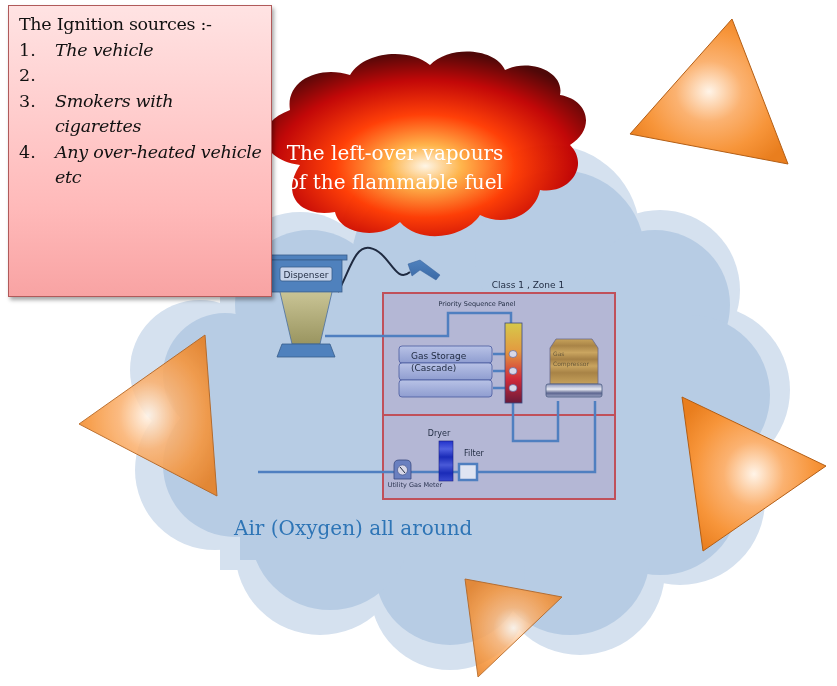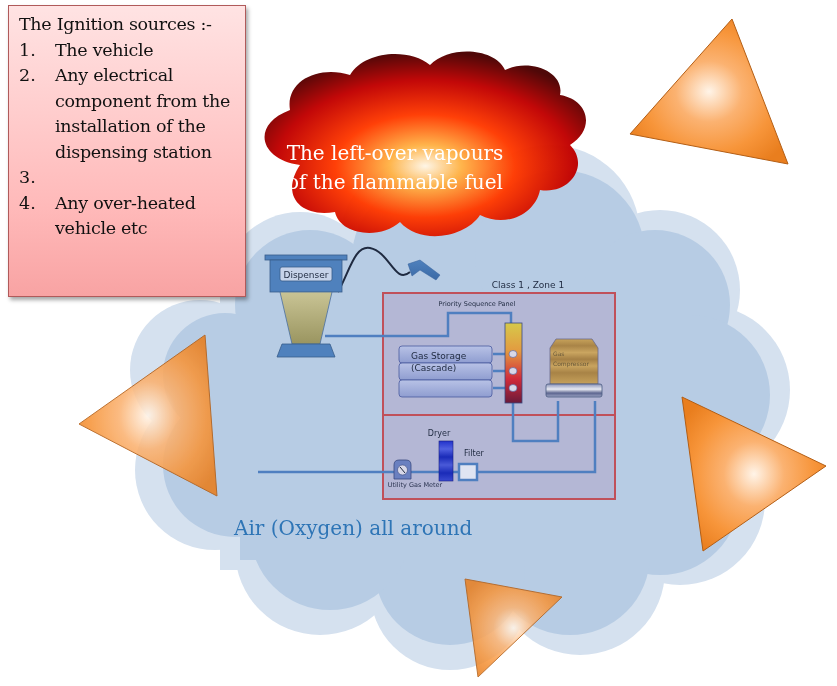--- a/index.html
+++ b/index.html
@@ -1,30 +1,30 @@
 <!DOCTYPE html>
 <html><head>
 <meta charset="utf-8">
 <style>
   html, body { margin:0; padding:0; }
   body { width:837px; height:686px; position:relative; overflow:hidden; background:#ffffff; font-family:"DejaVu Serif", serif; }
   svg.scene { position:absolute; left:0; top:0; width:837px; height:686px; }
   .sources-box {
-    position:absolute; left:8px; top:5px; width:238px; height:292px;
+    position:absolute; left:8px; top:5px; width:264px; height:292px;
     box-sizing:border-box; border:1px solid #b05a5a;
     background:linear-gradient(to bottom, #ffe3e3 0%, #ffb9b9 70%, #f8a3a3 100%);
     box-shadow:2px 3px 4px rgba(0,0,0,0.35);
     padding:6px 8px 0 10px;
     font-family:"DejaVu Serif", serif; font-size:17.5px; line-height:25.5px; color:#111;
   }
   .sources-title { white-space:nowrap; letter-spacing:-0.3px; }
   .src-list { margin:0; padding:0; list-style:none; }
   .src-item { display:flex; }
   .src-num { width:36px; flex:none; }
-  .src-text { flex:1; letter-spacing:-0.3px; }
+  .src-text { flex:1; letter-spacing:-0.3px;font-style:italic; }
   .diag-text { font-family:"DejaVu Sans", sans-serif; }
 </style>
 </head>
 <body>
 
 <svg class="scene" viewBox="0 0 837 686">
   <defs>
     <radialGradient id="vapourGrad" cx="0.5" cy="0.62" r="0.62">
       <stop offset="0" stop-color="#fff6e6"></stop>
       <stop offset="0.18" stop-color="#ffb347"></stop>
@@ -207,23 +207,23 @@
 
 <div class="sources-box">
   <div class="sources-title">The Ignition  sources :-</div>
   <ol class="src-list">
     <li class="src-item">
       <span class="src-num">1.</span>
       <span class="src-text">The vehicle</span>
     </li>
     <li class="src-item">
       <span class="src-num">2.</span>
-      <span class="src-text">Any electrical component from the installation  of the dispensing station</span>
     </li>
     <li class="src-item">
       <span class="src-num">3.</span>
+      <span class="src-text">Smokers with cigarettes</span>
     </li>
     <li class="src-item">
       <span class="src-num">4.</span>
       <span class="src-text">Any over-heated vehicle  etc</span>
     </li>
   </ol>
 </div>
 
 </body></html>

